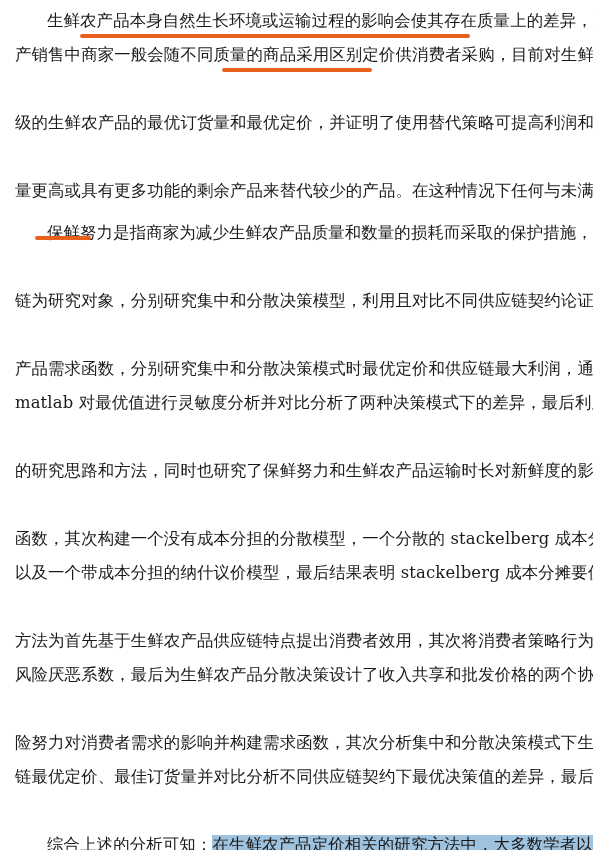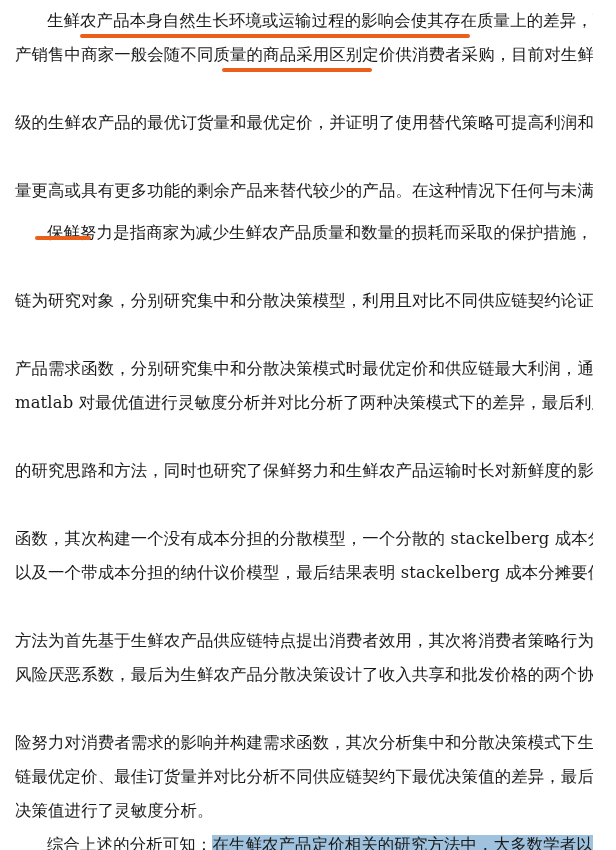--- a/index.html
+++ b/index.html
@@ -35,21 +35,20 @@
   <div class="line just" style="top:458px">的研究思路和方法，同时也研究了保鲜努力和生鲜农产品运输时长对新鲜度的影响。</div>
   <div class="line just" style="top:492px" id="p2l8"></div>
   <div class="line just" style="top:526px">函数，其次构建一个没有成本分担的分散模型，一个分散的 stackelberg 成本分摊模型，</div>
   <div class="line just" style="top:560px">以及一个带成本分担的纳什议价模型，最后结果表明 stackelberg 成本分摊要优于其他模</div>
   <div class="line just" style="top:594px" id="p2l11"></div>
   <div class="line just" style="top:628px">方法为首先基于生鲜农产品供应链特点提出消费者效用，其次将消费者策略行为量化为</div>
   <div class="line just" style="top:662px">风险厌恶系数，最后为生鲜农产品分散决策设计了收入共享和批发价格的两个协调契约。</div>
   <div class="line just" style="top:696px" id="p2l14"></div>
   <div class="line just" style="top:730px">险努力对消费者需求的影响并构建需求函数，其次分析集中和分散决策模式下生鲜供应</div>
   <div class="line just" style="top:764px">链最优定价、最佳订货量并对比分析不同供应链契约下最优决策值的差异，最后对最优</div>
-  <div class="line" style="top:798px">决策值进行了灵敏度分析。</div>
 
   <div class="line indent" style="top:832px">
     <span>综合上述的分析可知：</span><span class="hl">在生鲜农产品定价相关的研究方法中，大多数学者以消费者</span>
   </div>
 
   <div class="ul" style="left:80px; top:34px; width:390px;"></div>
   <div class="ul" style="left:222px; top:68px; width:150px;"></div>
   <div class="ul" style="left:35px; top:236px; width:56px;"></div>
 </div>
 

